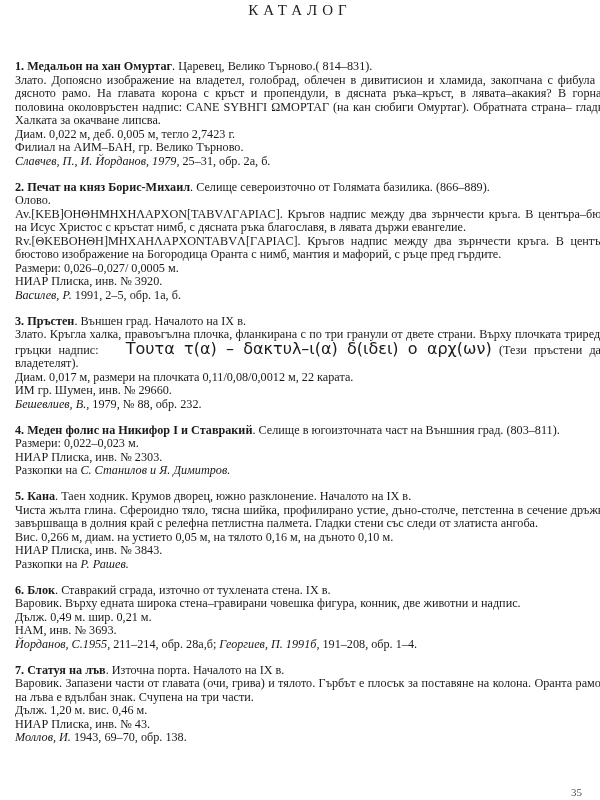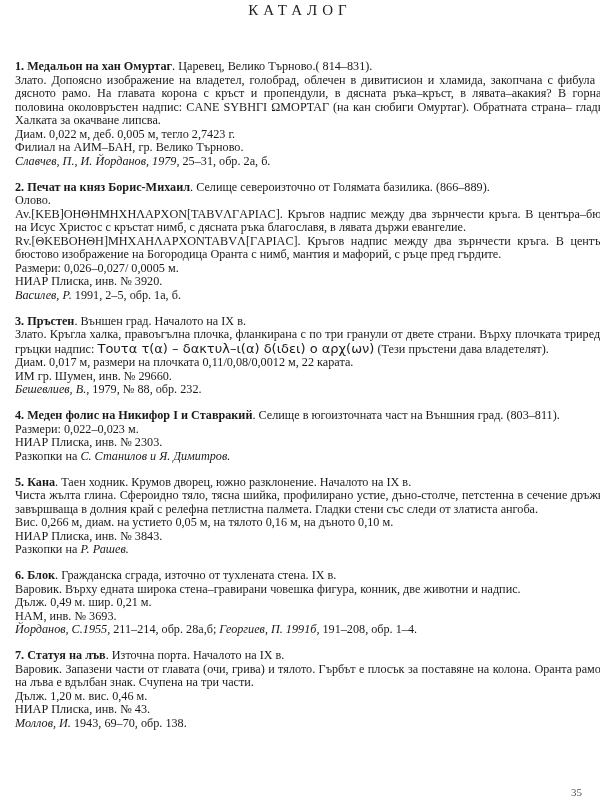--- a/index.html
+++ b/index.html
@@ -6,21 +6,21 @@
   body { width: 600px; height: 800px; overflow: hidden; position: relative;
          font-family: "Liberation Serif", "DejaVu Serif", serif; color: #1a1a1a; }
   .page { position: absolute; left: 0; top: 0; width: 600px; height: 580px; }
   .title { position: absolute; top: 2px; left: 0; width: 600px; text-align: center;
            font-size: 15px; letter-spacing: 5px; font-weight: normal; color: #222; }
   .entries { position: absolute; left: 15px; top: 60px; width: 597px; }
   .entry { margin-bottom: 12.5px; }
   .line { font-size: 12.2px; line-height: 13.5px; text-align: justify; }
   .head b { font-weight: bold; }
   .it { font-style: italic; }
-  .greek { font-family: "DejaVu Sans", sans-serif; font-size: 13px; }
+  .greek { font-family: "DejaVu Sans", sans-serif; font-size: 16px; margin-left: 20px; }
   .pagenum { position: absolute; right: 18px; top: 786px; font-size: 11px; color: #555; }
 </style>
 </head>
 <body>
 
 <div class="page">
   <div class="title">КАТАЛОГ</div>
 
   <div class="entries">
 
@@ -59,21 +59,21 @@
 
     <div class="entry">
       <div class="line head"><b><span>5.</span> <span>Кана</span></b><span>. Таен ходник. Крумов дворец, южно разклонение. Началото на IX в.</span></div>
       <div class="line">Чиста жълта глина. Сфероидно тяло, тясна шийка, профилирано устие, дъно-столче, петстенна в сечение дръжка, завършваща в долния край с релефна петлистна палмета. Гладки стени със следи от златиста ангоба.</div>
       <div class="line">Вис. 0,266 м, диам. на устието 0,05 м, на тялото 0,16 м, на дъното 0,10 м.</div>
       <div class="line">НИАР Плиска, инв. № 3843.</div>
       <div class="line"><span>Разкопки на </span><span class="it">Р. Рашев.</span></div>
     </div>
 
     <div class="entry">
-      <div class="line head"><b><span>6.</span> <span>Блок</span></b><span>. Гражданска сграда, източно от тухлената стена. IX в.</span></div>
+      <div class="line head"><b><span>6.</span> <span>Блок</span></b><span>. Ставракий сграда, източно от тухлената стена. IX в.</span></div>
       <div class="line">Варовик. Върху едната широка стена–гравирани човешка фигура, конник, две животни и надпис.</div>
       <div class="line">Дълж. 0,49 м. шир. 0,21 м.</div>
       <div class="line">НАМ, инв. № 3693.</div>
       <div class="line"><span class="it">Йорданов, С.1955,</span><span> 211–214, обр. 28а,б; </span><span class="it">Георгиев, П. 1991б,</span><span> 191–208, обр. 1–4.</span></div>
     </div>
 
     <div class="entry">
       <div class="line head"><b><span>7.</span> <span>Статуя на лъв</span></b><span>. Източна порта. Началото на IX в.</span></div>
       <div class="line">Варовик. Запазени части от главата (очи, грива) и тялото. Гърбът е плосък за поставяне на колона. Оранта рамото на лъва е вдълбан знак. Счупена на три части.</div>
       <div class="line">Дълж. 1,20 м. вис. 0,46 м.</div>

